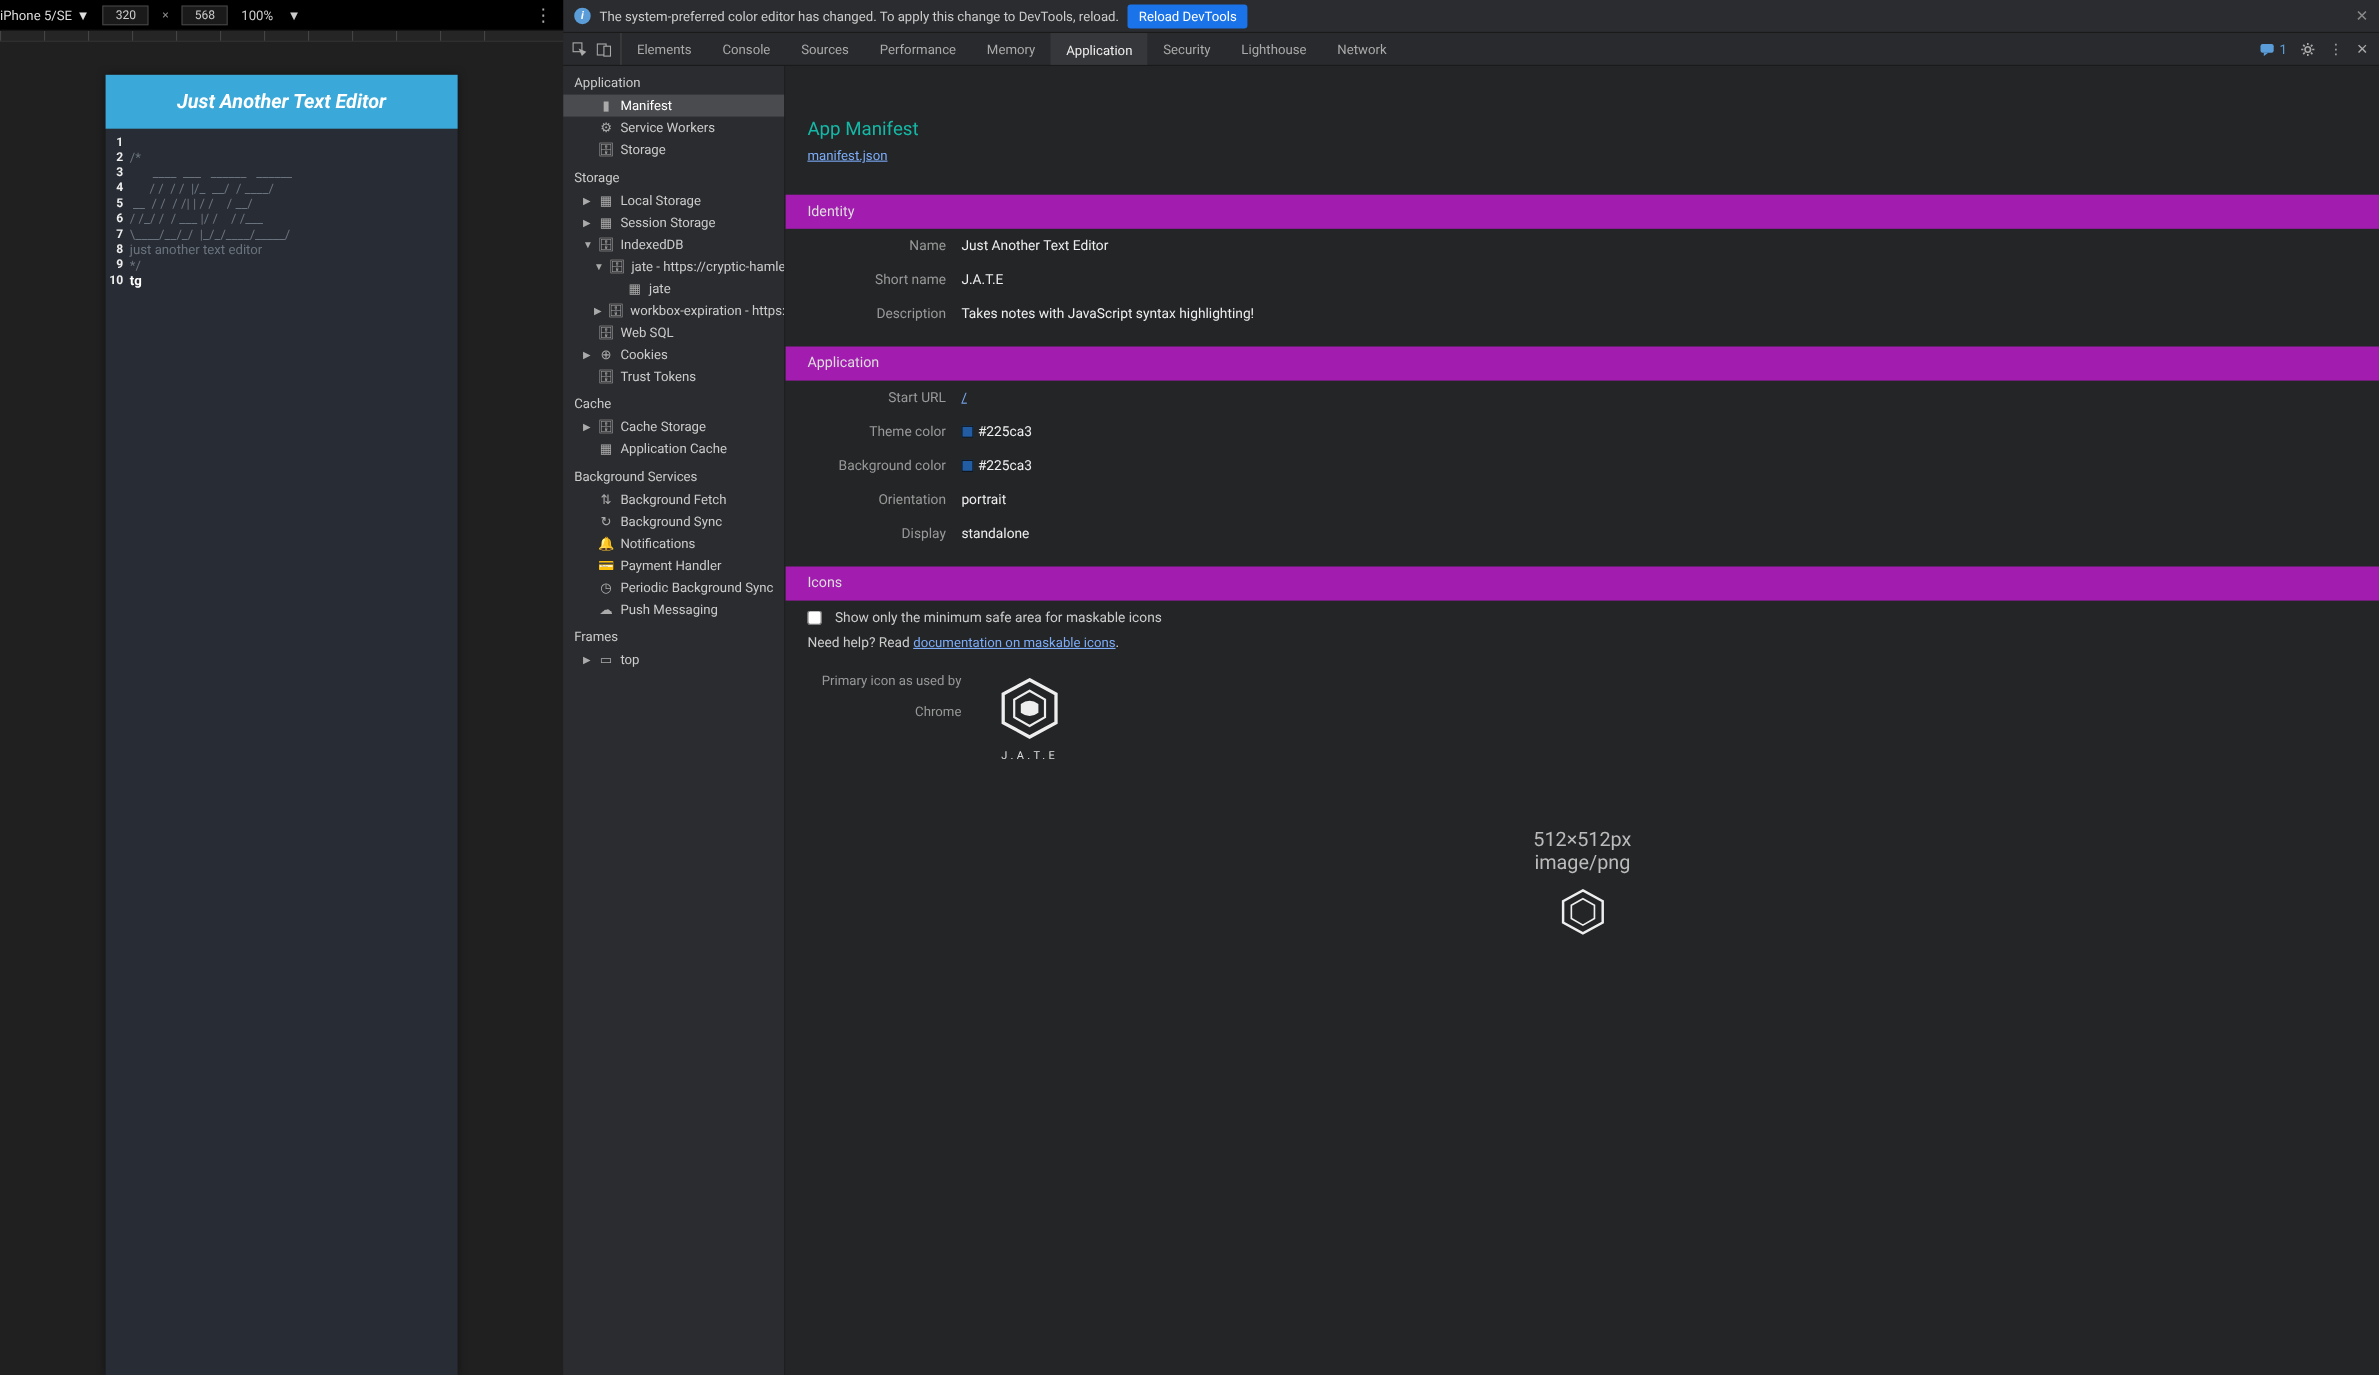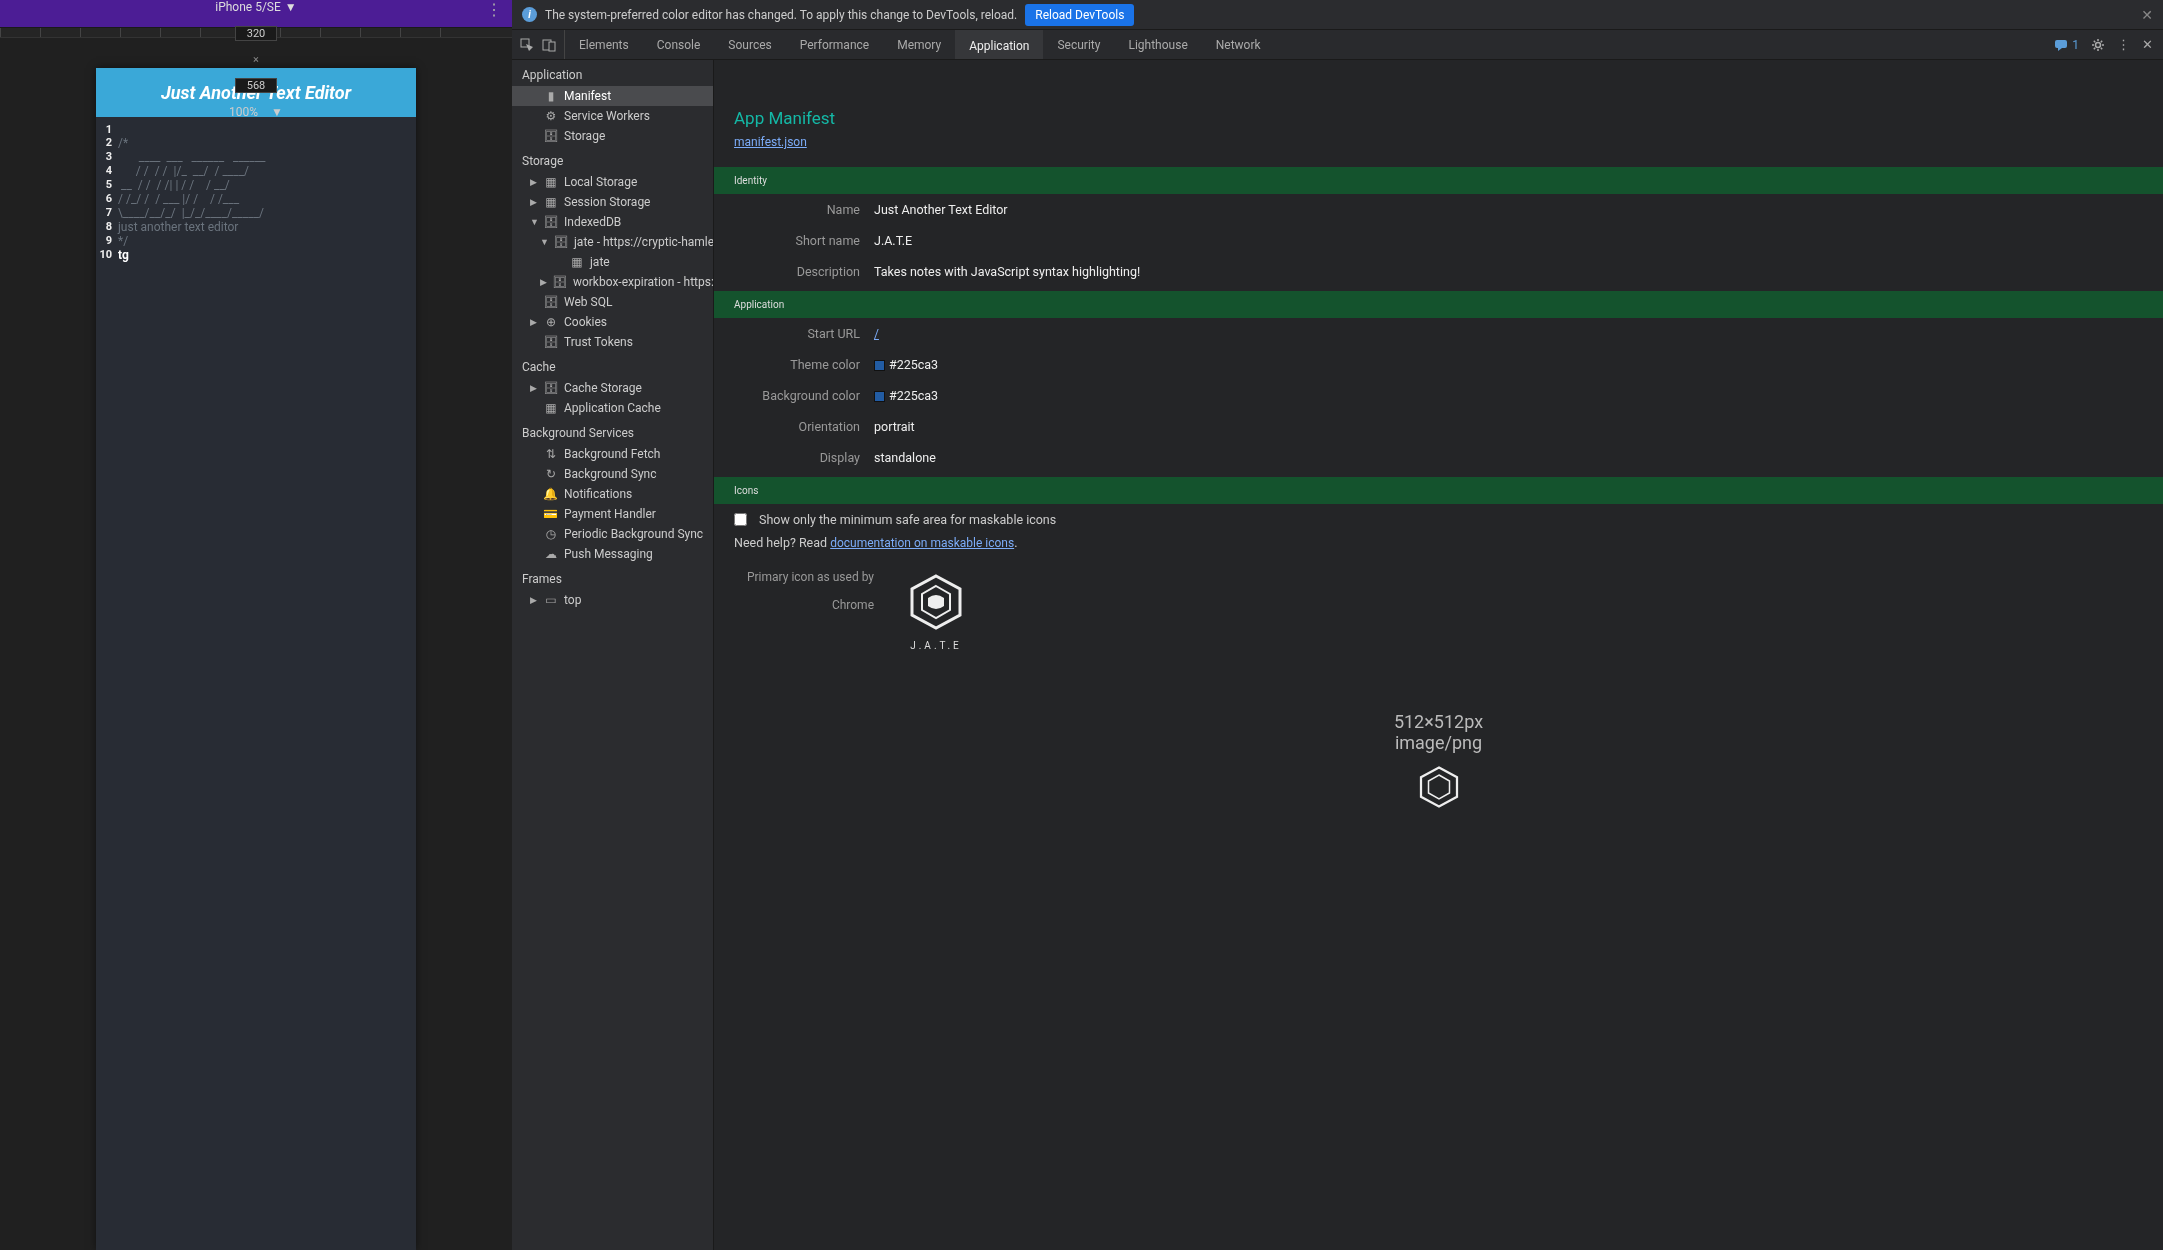--- a/index.html
+++ b/index.html
@@ -1,20 +1,20 @@
 <!DOCTYPE html>
 <html><head>
 <meta charset="utf-8">
 <style>
 * { margin: 0; padding: 0; box-sizing: border-box; font-family: -apple-system, BlinkMacSystemFont, "Segoe UI", Roboto, sans-serif; }
 body { background: #242424; color: #ccc; font-size: 13px; display: flex; height: 100vh; overflow: hidden; }
 
 
 .device-pane { width: 512px; background: #202020; display: flex; flex-direction: column; }
-.device-toolbar { height: 28px; display: flex; align-items: center; justify-content: space-between; gap: 12px; background: #4c1d95; border-bottom: 1px solid #1a1a1a; position: relative; flex-direction: column; }
+.device-toolbar { height: 28px; display: flex; align-items: center; justify-content: flex-start; gap: 12px; background: #000000; border-bottom: 1px solid #1a1a1a; position: relative; }
 .device-name { display: flex; align-items: center; gap: 4px; font-size: 12px; color: #ddd; }
 .dim-input { width: 42px; height: 18px; background: #1a1a1a; border: 1px solid #444; color: #ccc; text-align: center; font-size: 11px; }
 .dim-x { color: #888; font-size: 11px; }
 .zoom { display: flex; align-items: center; gap: 13px; font-size: 12px; }
 .kebab { position: absolute; right: 10px; color: #aaa; font-size: 16px; cursor: pointer; }
 .ruler { height: 10px; background: #252525; border-bottom: 1px solid #333; display: flex; }
 .ruler-tick { border-left: 1px solid #444; flex: 0 0 40px; height: 100%; }
 .device-area { flex: 1; display: flex; justify-content: center; padding-top: 30px; }
 .device-frame { width: 320px; background: #282c34; box-shadow: 0 0 8px rgba(0,0,0,.5); }
 .app-header { background: #3aa8d8; color: #fff; font-weight: 700; text-align: center; padding: 14px 0; font-size: 18px; font-style: italic; }
@@ -49,21 +49,21 @@
 .sb-item.indent1 { padding-left: 28px; }
 .sb-item.indent2 { padding-left: 44px; }
 .twisty { width: 8px; color: #aaa; font-size: 9px; display: inline-block; }
 .sb-icon { width: 14px; display: inline-flex; justify-content: center; color: #aaa; }
 
 
 .content { flex: 1; overflow-y: auto; background: #242527; }
 .content-inner { padding: 14px 20px; }
 .content-title { font-size: 17px; color: #14b8a6; margin-bottom: 6px; margin-top: 34px; }
 .link { color: #7cacf8; text-decoration: underline; font-size: 12px; }
-.section-hdr { background: #14532d; padding: 8px 20px; color: #ddd; font-size: 10px; margin-top: 4px; }
+.section-hdr { background: #a21caf; padding: 8px 20px; color: #ddd; font-size: 13px; margin-top: 14px; }
 .kv-row { display: flex; padding: 8px 20px; font-size: 12.5px; }
 .kv-key { width: 140px; text-align: right; color: #999; padding-right: 14px; }
 .kv-val { color: #eee; }
 .swatch { display: inline-block; width: 11px; height: 11px; background: #225ca3; margin-right: 4px; vertical-align: middle; border: 1px solid #111; }
 .chk-row { display: flex; align-items: center; gap: 12px; padding: 8px 20px; font-size: 12.5px; }
 .help-row { padding: 0 20px 10px; font-size: 12.5px; }
 .icon-grid { display: flex; padding: 10px 20px; gap: 30px; }
 .icon-left { width: 140px; text-align: right; color: #999; font-size: 12px; }
 .icon-right { text-align: center; }
 .jate-logo { width: 64px; height: 64px; margin: 0 auto 6px; }

